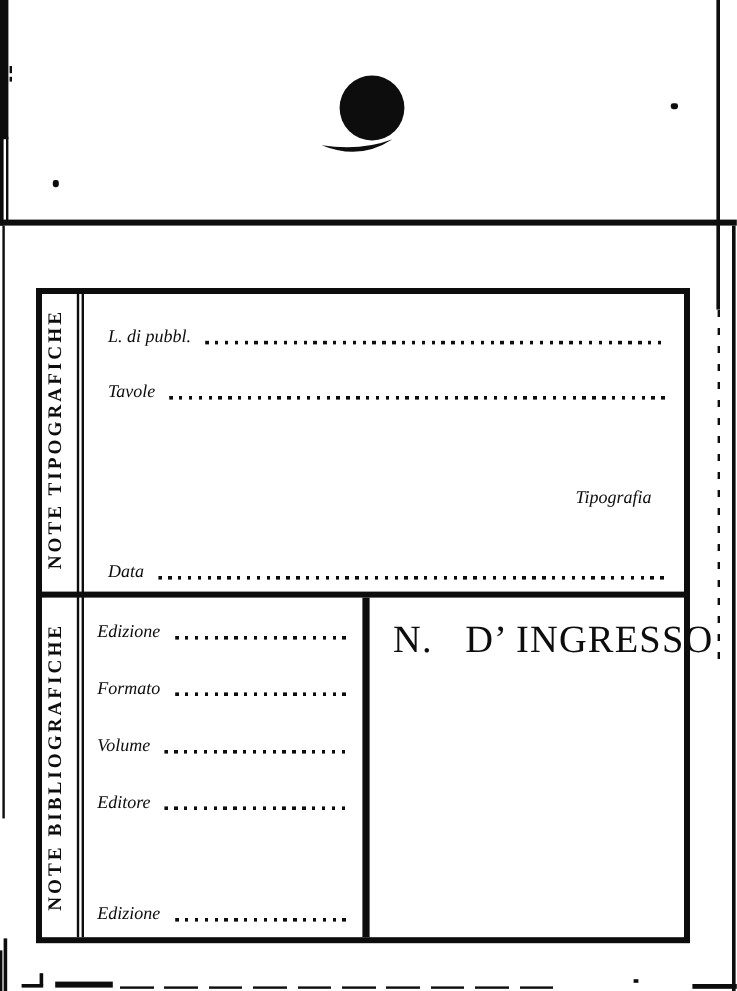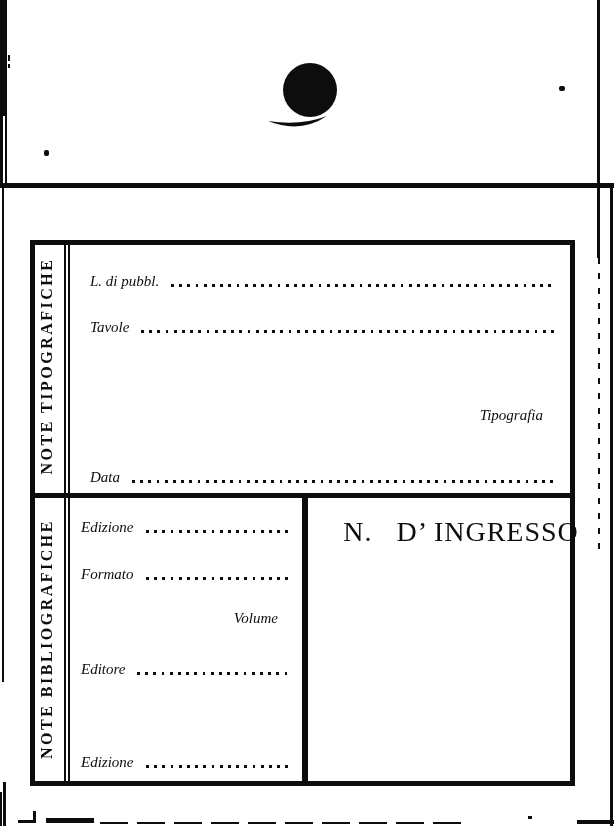--- a/index.html
+++ b/index.html
@@ -68,27 +68,27 @@
     font-style:italic; font-weight:normal; font-size:15px; line-height:20px;
     color:var(--ink); white-space:nowrap; padding-right:12px;
   }
   .row .leader {
     flex:1; height:2.6px; margin-bottom:4px;
     background:repeating-linear-gradient(90deg, var(--ink) 0 2.8px, transparent 2.8px 8.2px);
   }
   .row.s1 { left:55px; width:465px; }
   .row.s2 { left:46px; width:209px; }
   .r1 { top:22px; }  .r2 { top:68px; }  .r3 { top:114px; } .r4 { top:160px;flex-direction:column; } .r5 { top:218px; }
-  .r6 { top:268px; } .r7 { top:315px; } .r8 { top:363px;flex-direction:column; } .r9 { top:410px; } .r10 { top:458px; } .r11 { top:503px; }
+  .r6 { top:268px; } .r7 { top:315px; } .r8 { top:363px; } .r9 { top:410px; } .r10 { top:458px; } .r11 { top:503px; }
 
   .ingresso {
     position:absolute; left:273px; top:272px; width:306px;
     text-align:center; white-space:pre;
     font-family:"Liberation Serif", serif;
-    font-size:28px; line-height:30px; letter-spacing:1px;
+    font-size:32px; line-height:30px; letter-spacing:1px;
     color:var(--ink);
   }
 </style>
 </head>
 <body>
 
 <div class="page">
 
   <div class="mark left-bar"></div>
   <div class="mark left-thin-a"></div>

